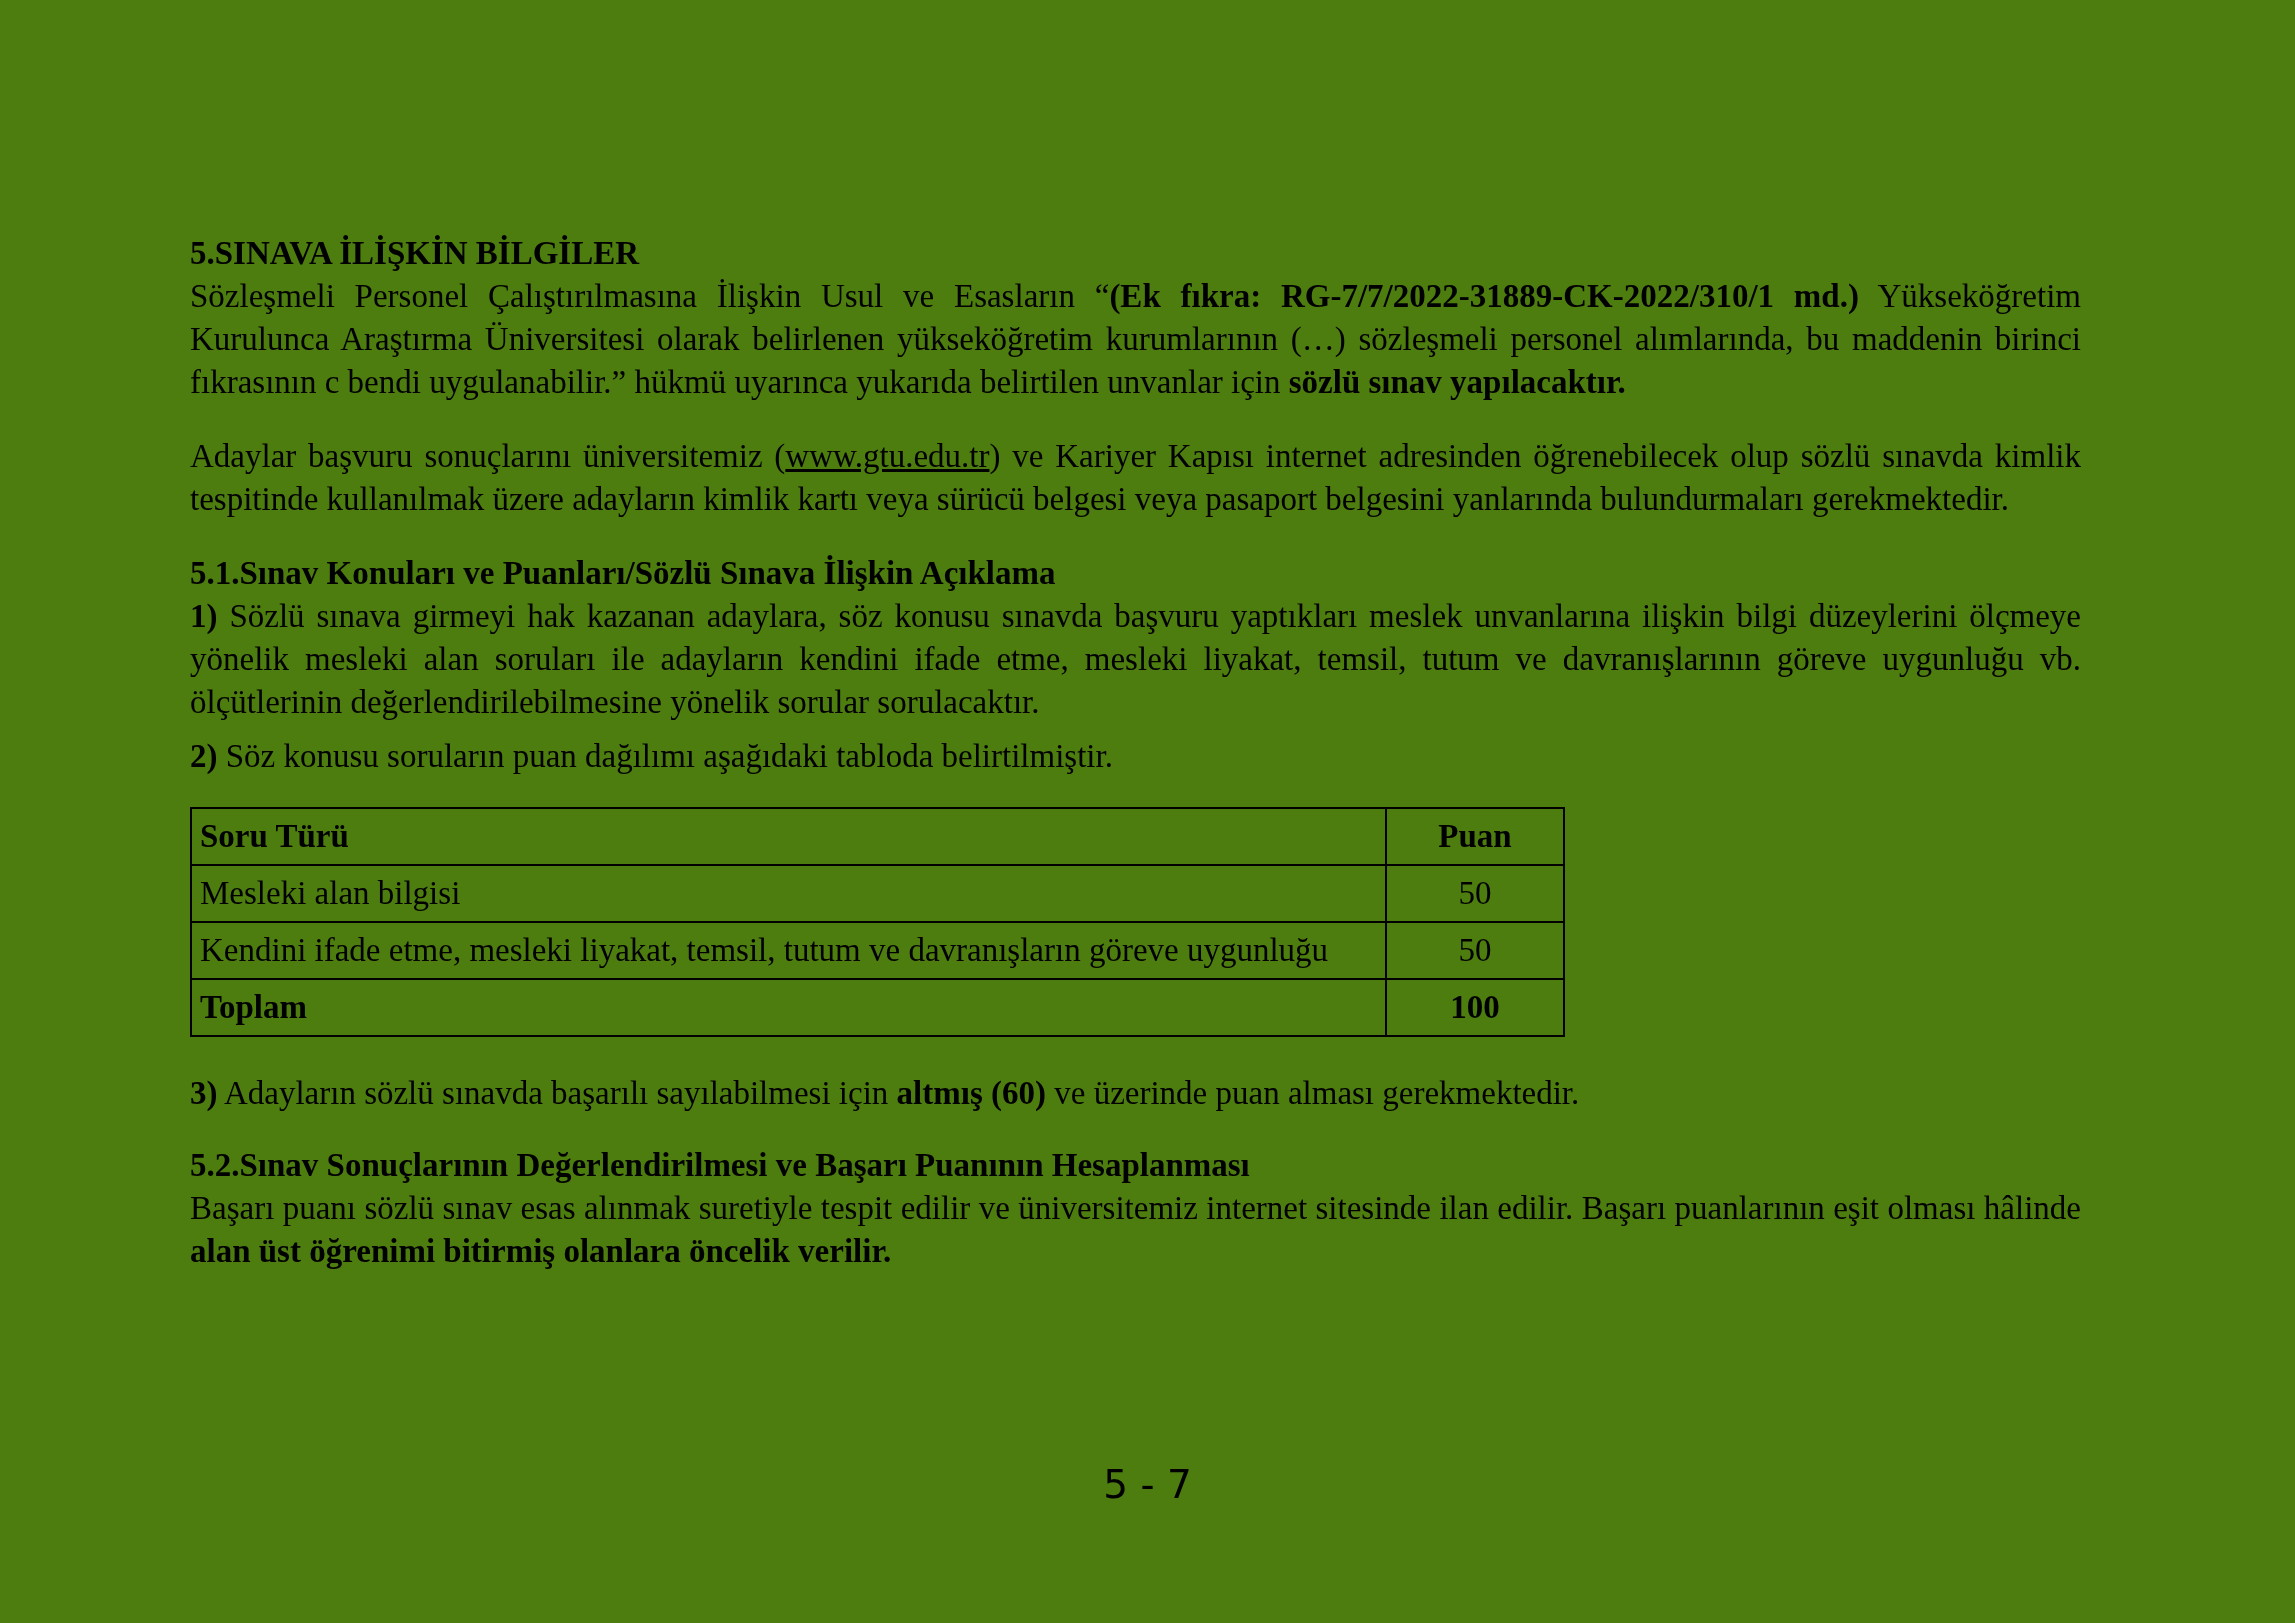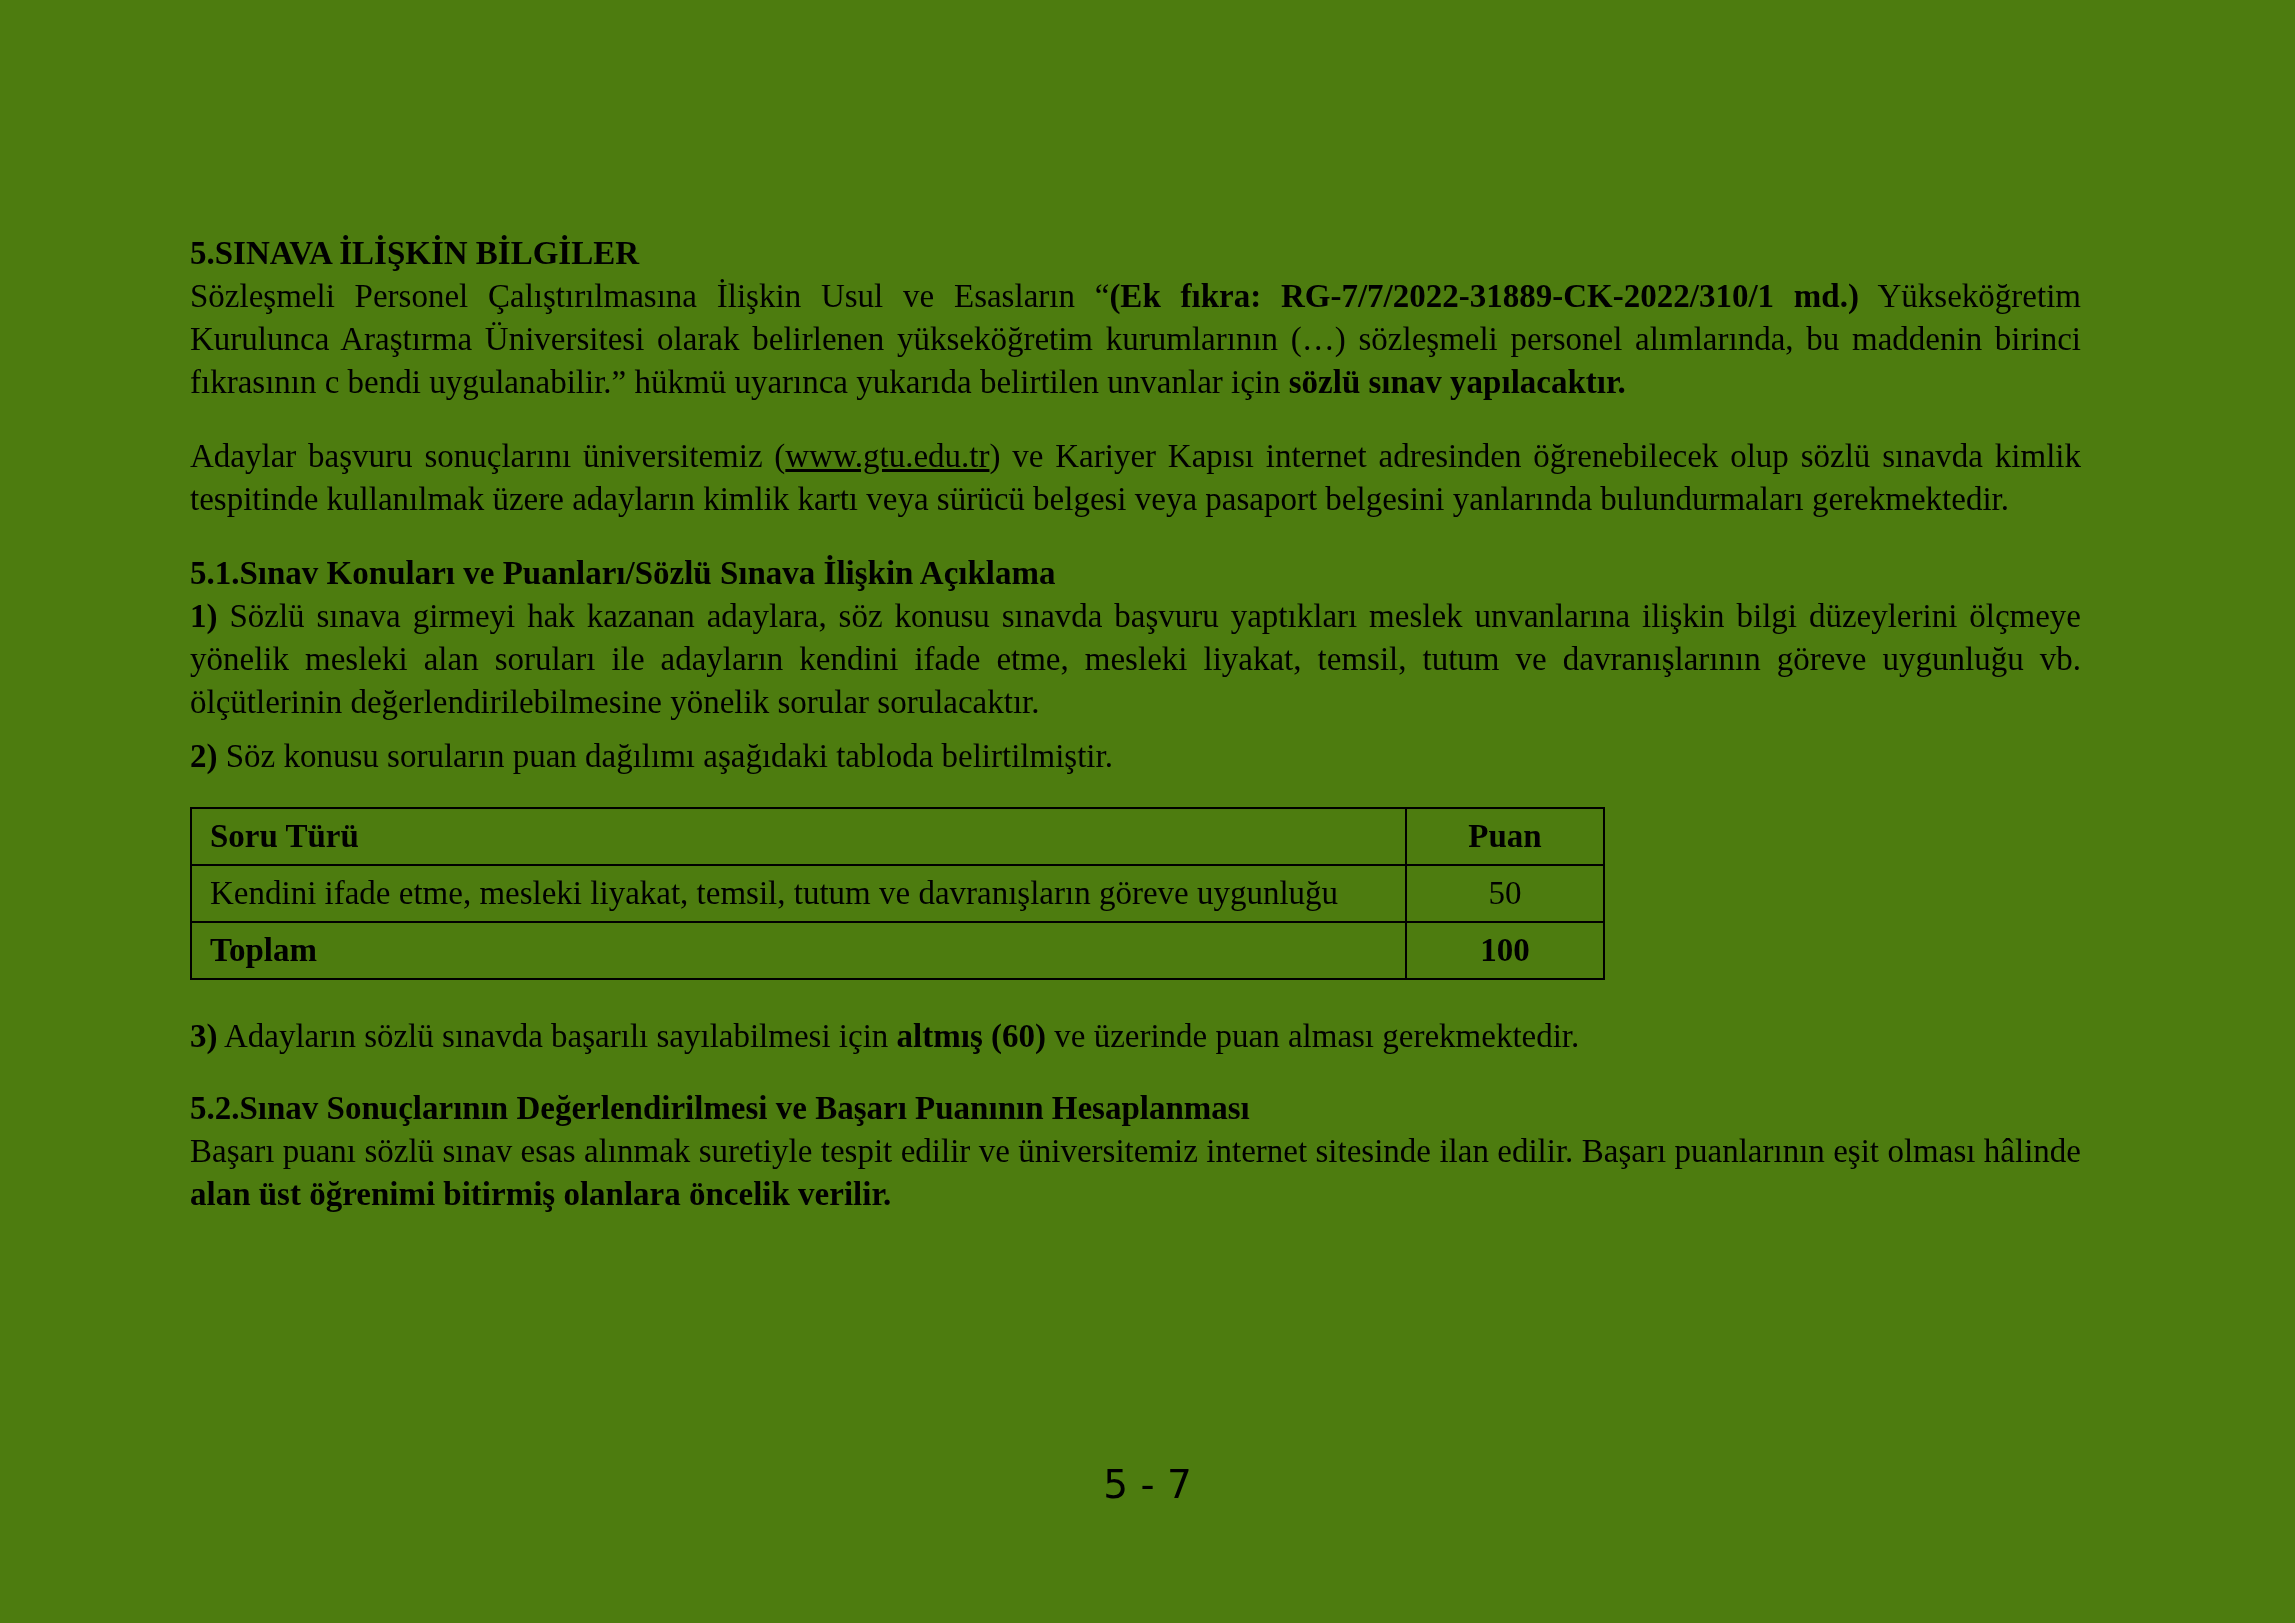--- a/index.html
+++ b/index.html
@@ -42,21 +42,21 @@
 
   table.score-table {
     border-collapse: collapse;
     table-layout: fixed;
     width: 1360px;
     margin-top: 29px;
   }
   table.score-table td {
     border: 2.6px solid #000000;
     height: 55px;
-    padding: 0 18px;
+    padding: 0 8px;
     vertical-align: middle;
     line-height: 39px;
     overflow: hidden;
     white-space: nowrap;
   }
   td.col-question { width: 1177px; text-align: left; }
   td.col-score    { width: 160px;  text-align: center; border-radius: 11px; }
   .bold { font-weight: bold; }
 
   .footer {
@@ -89,20 +89,24 @@
 
     <p class="para gap16"><span style="font-weight: bold;">2)</span><span> Söz konusu soruların puan dağılımı aşağıdaki tabloda belirtilmiştir.</span></p>
 
     <table class="score-table">
       <tbody>
         <tr>
           <td class="col-question bold">Soru Türü</td>
           <td class="col-score bold">Puan</td>
         </tr>
         <tr>
+          <td class="col-question">Mesleki alan bilgisi</td>
+          <td class="col-score">50</td>
+        </tr>
+        <tr>
           <td class="col-question">Kendini ifade etme, mesleki liyakat, temsil, tutum ve davranışların göreve uygunluğu</td>
           <td class="col-score">50</td>
         </tr>
         <tr>
           <td class="col-question bold">Toplam</td>
           <td class="col-score bold">100</td>
         </tr>
       </tbody>
     </table>
 

